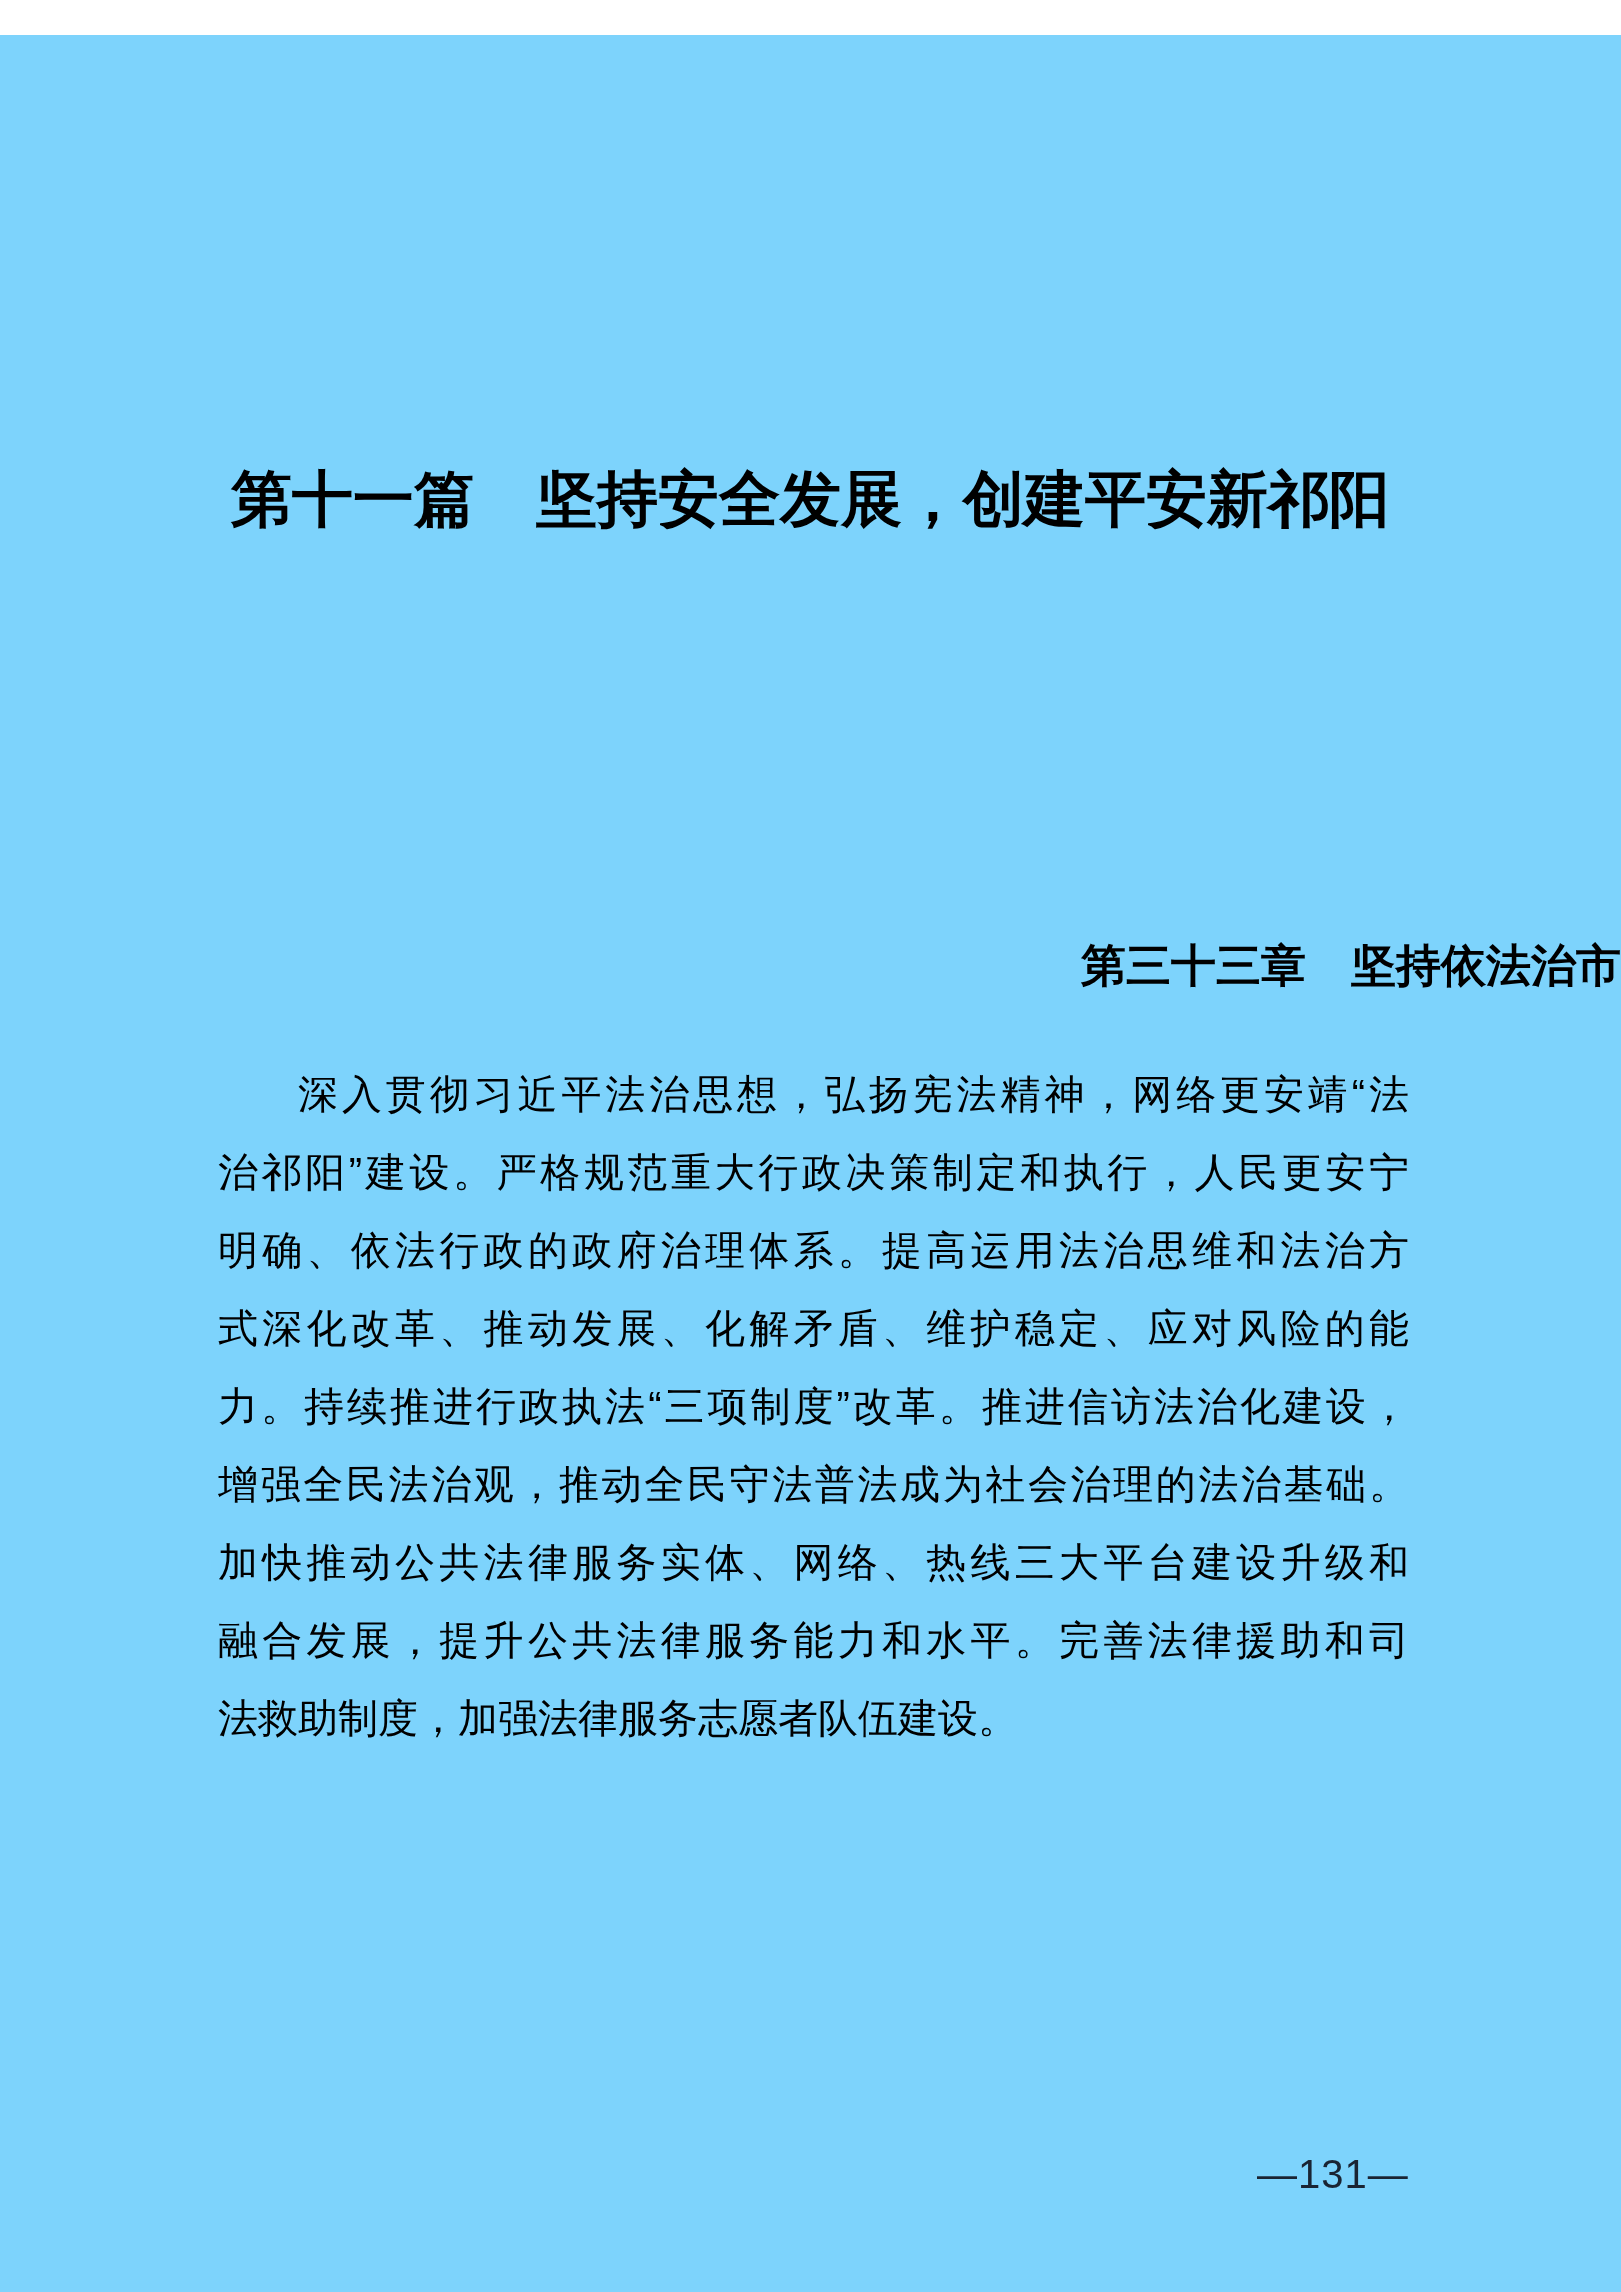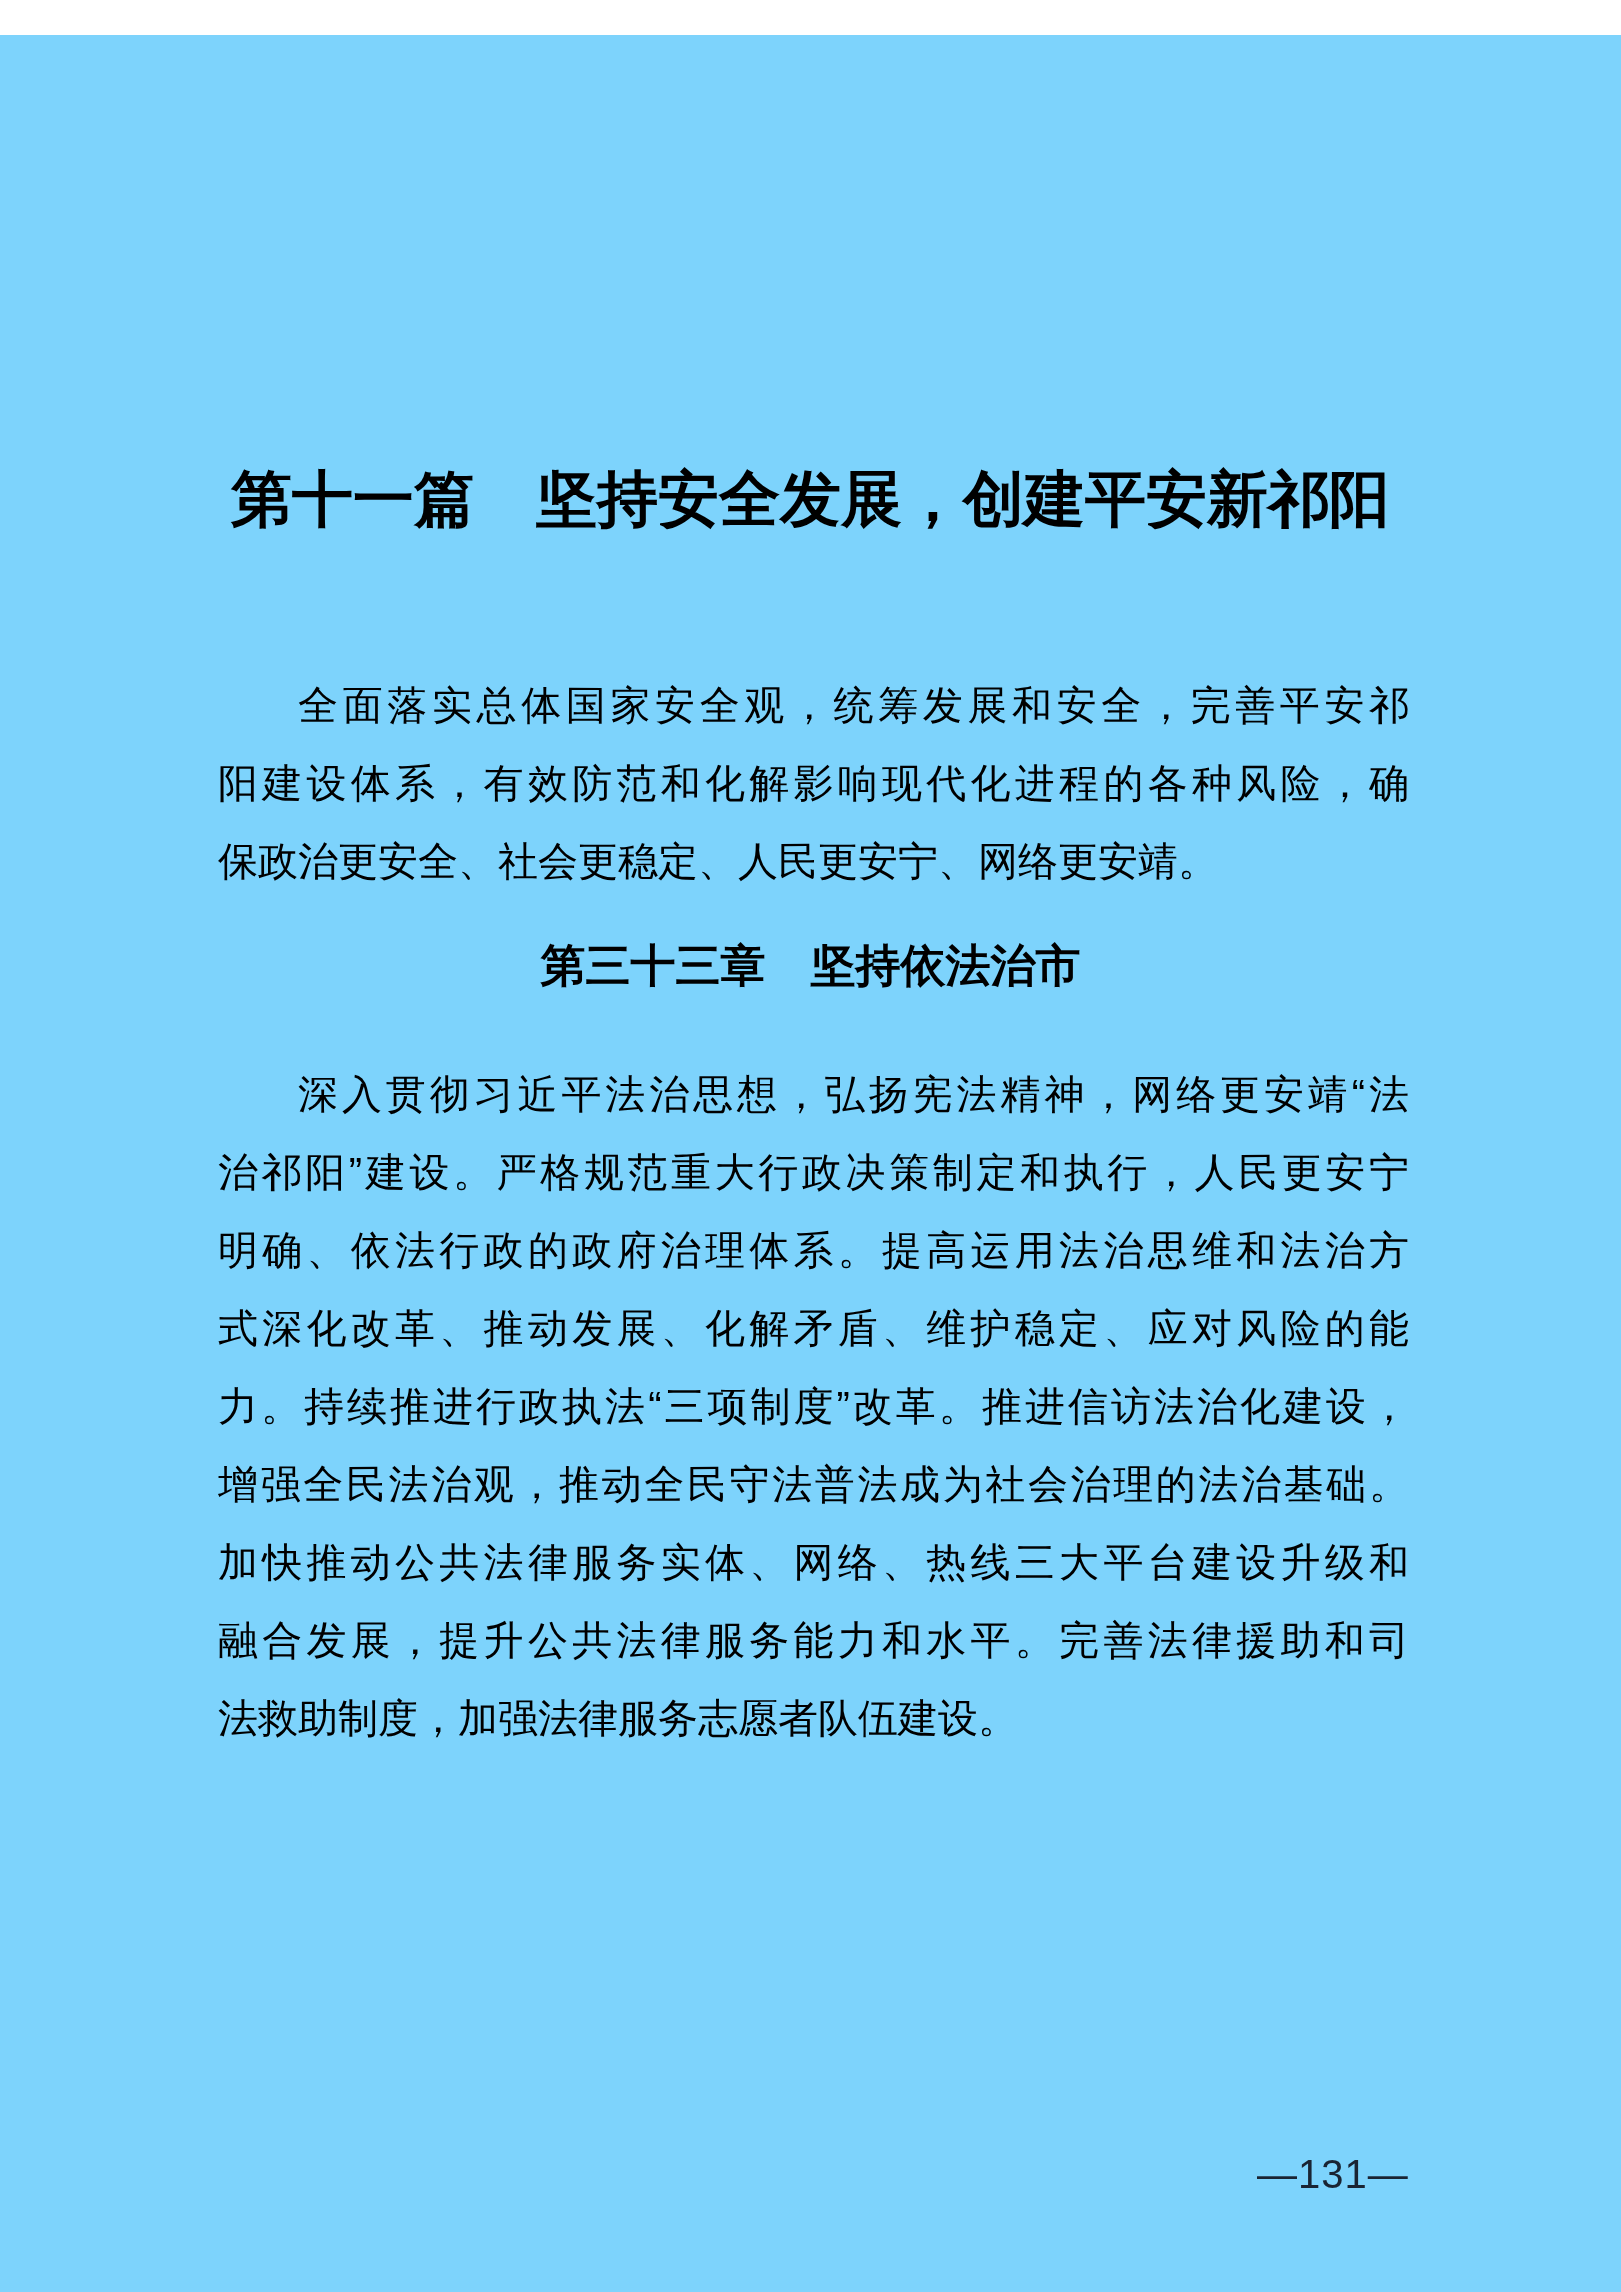--- a/index.html
+++ b/index.html
@@ -48,21 +48,21 @@
   .para .line.last {
     text-align-last: left;
   }
   .para-intro { top: 631px; }
   .chapter-title {
     position: absolute;
     top: 906px;
     left: 0;
     width: 100%;
     margin: 0;
-    text-align: center;
+    text-align: right;
     font-size: 45px;
     line-height: 1.1;
     font-weight: bold;
     white-space: nowrap;
   }
   .para-chapter { top: 1020px; }
   .page-number {
     position: absolute;
     top: 2117px;
     left: 1257px;
@@ -73,25 +73,20 @@
     white-space: nowrap;
   }
 </style>
 </head>
 <body>
 
 <div class="page">
 
   <h1 class="part-title">第十一篇　坚持安全发展，创建平安新祁阳</h1>
 
-  <div class="para para-intro">
-    <div class="line indent">全面落实总体国家安全观，统筹发展和安全，完善平安祁</div>
-    <div class="line">阳建设体系，有效防范和化解影响现代化进程的各种风险，确</div>
-    <div class="line last">保政治更安全、社会更稳定、人民更安宁、网络更安靖。</div>
-  </div>
 
   <h2 class="chapter-title">第三十三章　坚持依法治市</h2>
 
   <div class="para para-chapter">
     <div class="line indent">深入贯彻习近平法治思想，弘扬宪法精神，网络更安靖“法</div>
     <div class="line">治祁阳”建设。严格规范重大行政决策制定和执行，人民更安宁</div>
     <div class="line">明确、依法行政的政府治理体系。提高运用法治思维和法治方</div>
     <div class="line">式深化改革、推动发展、化解矛盾、维护稳定、应对风险的能</div>
     <div class="line">力。持续推进行政执法“三项制度”改革。推进信访法治化建设，</div>
     <div class="line">增强全民法治观，推动全民守法普法成为社会治理的法治基础。</div>

